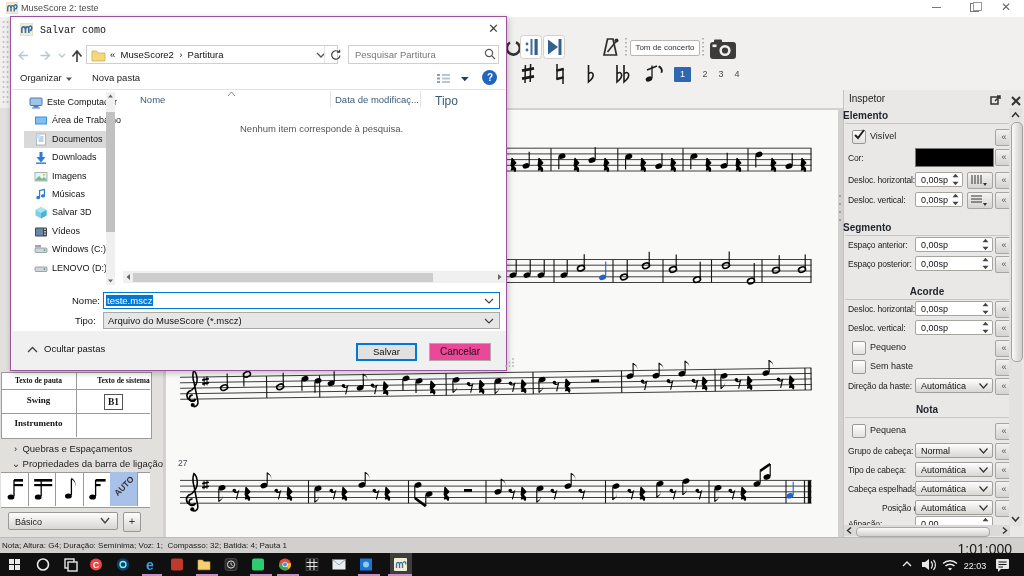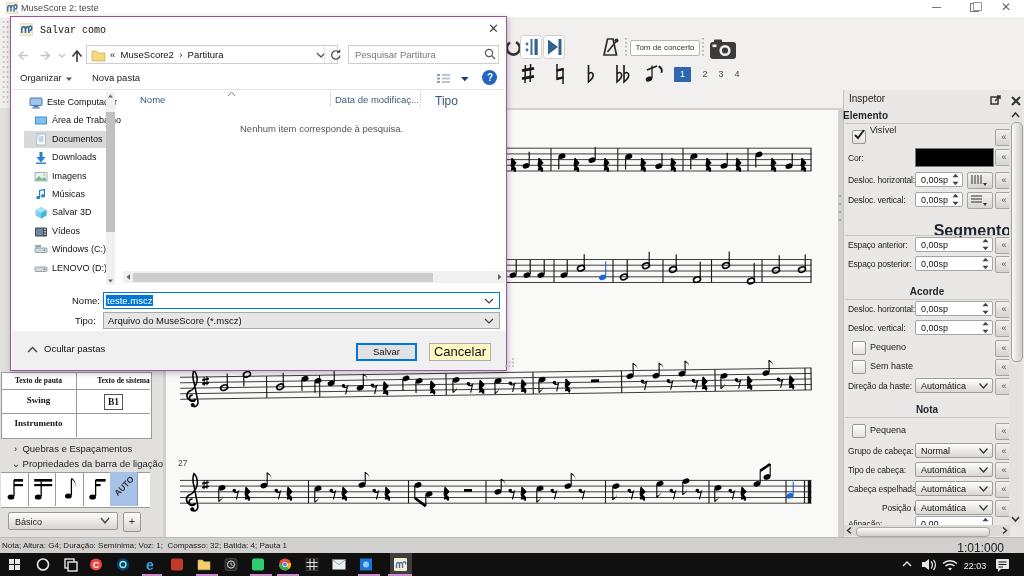--- a/index.html
+++ b/index.html
@@ -451,21 +451,21 @@
       <path d="M 7 7 l 5 -5 M 9 2 l 3 0 l 0 3"></path>
     </g>
     <path d="M 24 3 l 8 8 M 32 3 l -8 8" stroke="#333" stroke-width="2"></path>
   </svg>
 <div class="abs t" style="left:843px;top:110px;width:168px;font-size:10px;font-weight:bold;color:#1d232b;">Elemento</div>
 <div class="abs" style="left:845px;top:123px;width:164px;height:1px;background:#c9c7c4;"></div>
 <div class="abs" style="left:852px;top:130px;width:12px;height:12px;background:linear-gradient(#fefefe,#e3e1df);border:1px solid #9a9894;border-radius:2px;"></div>
 <svg class="abs" width="16" height="16" style="left:852px;top:128px;">
     <path d="M 3 7 L 6 10 L 12 2" stroke="#222" stroke-width="2" fill="none"></path>
   </svg>
-<div class="abs t" style="left:870px;top:125px;font-size:9px;color:#1c1c1c;">Visível</div>
+<div class="abs t" style="left:870px;top:131px;font-size:9px;color:#1c1c1c;">Visível</div>
 <div class="abs t" style="left:995px;top:129px;width:16px;height:15px;background:linear-gradient(#f2f1ef,#d5d3d0);border:1px solid #a7a5a2;border-radius:2px;color:#555;font-size:9px;text-align:center;line-height:14px;">«</div>
 <div class="abs t" style="left:848px;top:153px;font-size:8.5px;letter-spacing:-0.15px;color:#1c1c1c;">Cor:</div>
 <div class="abs" style="left:915px;top:148px;width:77px;height:17px;background:#000;border:1px solid #777;"></div>
 <div class="abs t" style="left:995px;top:149px;width:16px;height:15px;background:linear-gradient(#f2f1ef,#d5d3d0);border:1px solid #a7a5a2;border-radius:2px;color:#555;font-size:9px;text-align:center;line-height:14px;">«</div>
 <div class="abs t" style="left:848px;top:175px;font-size:8.5px;letter-spacing:-0.15px;color:#1c1c1c;">Desloc. horizontal:</div>
 <div class="abs t" style="left:915px;top:172px;width:48px;height:15px;background:#fff;border:1px solid #a7a5a2;border-radius:2px;font-size:9px;color:#111;line-height:15px;padding-left:5px;box-sizing:border-box;">0,00sp</div>
 <svg class="abs" width="12" height="15" style="left:950px;top:172px;">
     <path d="M 2.5 5.3 L 5.5 1.7000000000000002 L 8.5 5.3 Z" fill="#444"></path>
     <path d="M 2.5 9.7 L 5.5 13.3 L 8.5 9.7 Z" fill="#444"></path>
   </svg>
@@ -489,21 +489,21 @@
 <div class="abs" style="left:967px;top:192px;width:24px;height:15px;background:linear-gradient(#f4f3f1,#d6d4d1);border:1px solid #a7a5a2;border-radius:2px;"></div>
 <svg class="abs" width="24" height="15" style="left:967px;top:192px;">
     <g stroke="#333">
       <line x1="4" y1="4" x2="15" y2="4"></line>
       <line x1="4" y1="7" x2="15" y2="7"></line>
       <line x1="4" y1="10" x2="15" y2="10"></line>
     </g>
     <path d="M 16 11 l 4 0 l -2 3 Z" fill="#333"></path>
   </svg>
 <div class="abs t" style="left:995px;top:192px;width:16px;height:15px;background:linear-gradient(#f2f1ef,#d5d3d0);border:1px solid #a7a5a2;border-radius:2px;color:#555;font-size:9px;text-align:center;line-height:14px;">«</div>
-<div class="abs t" style="left:843px;top:222px;width:168px;text-align:right;font-size:16px;font-weight:bold;color:#1d232b;">Segmento</div>
+<div class="abs t" style="left:843px;top:222px;width:168px;text-align:left;font-size:10px;font-weight:bold;color:#1d232b;">Segmento</div>
 <div class="abs" style="left:845px;top:235px;width:164px;height:1px;background:#c9c7c4;"></div>
 <div class="abs t" style="left:848px;top:240px;font-size:8.5px;letter-spacing:-0.15px;color:#1c1c1c;">Espaço anterior:</div>
 <div class="abs t" style="left:915px;top:237px;width:78px;height:15px;background:#fff;border:1px solid #a7a5a2;border-radius:2px;font-size:9px;color:#111;line-height:15px;padding-left:5px;box-sizing:border-box;">0,00sp</div>
 <svg class="abs" width="12" height="15" style="left:980px;top:237px;">
     <path d="M 2.5 5.3 L 5.5 1.7000000000000002 L 8.5 5.3 Z" fill="#444"></path>
     <path d="M 2.5 9.7 L 5.5 13.3 L 8.5 9.7 Z" fill="#444"></path>
   </svg>
 <div class="abs t" style="left:995px;top:237px;width:16px;height:15px;background:linear-gradient(#f2f1ef,#d5d3d0);border:1px solid #a7a5a2;border-radius:2px;color:#555;font-size:9px;text-align:center;line-height:14px;">«</div>
 <div class="abs t" style="left:848px;top:259px;font-size:8.5px;letter-spacing:-0.15px;color:#1c1c1c;">Espaço posterior:</div>
 <div class="abs t" style="left:915px;top:256px;width:78px;height:15px;background:#fff;border:1px solid #a7a5a2;border-radius:2px;font-size:9px;color:#111;line-height:15px;padding-left:5px;box-sizing:border-box;">0,00sp</div>
@@ -582,21 +582,21 @@
     <path d="M 159 2.5 L 162.5 5.5 L 159 8.5" stroke="#333" stroke-width="1.4" fill="none"></path>
   </svg>
 <div class="abs" style="left:1009px;top:108px;width:13px;height:418px;background:#e4e2df;"></div>
 <div class="abs" style="left:1010.5px;top:122px;width:10px;height:238px;background:linear-gradient(90deg,#fafaf9,#cfcdca);border:1px solid #a5a3a0;border-radius:5px;"></div>
 <svg class="abs" width="13" height="430" style="left:1009px;top:108px;">
     <path d="M 3 9 L 6.5 5 L 10 9" stroke="#333" stroke-width="1.5" fill="none"></path>
     <path d="M 3 409 L 6.5 413 L 10 409" stroke="#333" stroke-width="1.5" fill="none"></path>
   </svg>
 <div class="abs" style="left:0;top:537px;width:1024px;height:16px;background:#d2d0ce;border-top:1px solid #bdbbb8;"></div>
 <div class="abs t" style="left:2px;top:541px;font-size:8px;color:#1a1a1a;">Nota; Altura: G4; Duração: Semínima; Voz: 1;&nbsp; Compasso: 32; Batida: 4; Pauta 1</div>
-<div class="abs t" style="right:20px;top:541px;font-size:12px;color:#1a1a1a;">1:01:000</div>
+<div class="abs t" style="right:12px;top:541px;font-size:14px;color:#1a1a1a;">1:01:000</div>
 <div class="abs" style="left:0;top:553px;width:1024px;height:23px;background:#101010;"></div>
 <svg class="abs" width="1024" height="23" style="left:0;top:553px;">
     <g fill="#e8e8e8">
       <rect x="9" y="6" width="5" height="5"></rect>
       <rect x="15" y="6" width="5" height="5"></rect>
       <rect x="9" y="12" width="5" height="5"></rect>
       <rect x="15" y="12" width="5" height="5"></rect>
     </g>
     <circle cx="43" cy="11.5" r="5.5" stroke="#e8e8e8" stroke-width="1.6" fill="none"></circle>
     <rect x="65" y="6" width="9" height="9" fill="none" stroke="#e8e8e8" stroke-width="1.4"></rect>
@@ -812,21 +812,21 @@
 <div class="abs t" style="left:108px;top:315px;font-size:9.5px;color:#111;">Arquivo do MuseScore (*.mscz)</div>
 <svg class="abs" width="14" height="17" style="left:482px;top:312px;">
     <path d="M 3 7 l 4 4 l 4 -4" stroke="#444" stroke-width="1.2" fill="none"></path>
   </svg>
 <div class="abs" style="left:11.5px;top:331px;width:494px;height:38.5px;background:#f0f0f0;"></div>
 <svg class="abs" width="14" height="12" style="left:26px;top:344px;">
     <path d="M 2 8 l 4.5 -4.5 l 4.5 4.5" stroke="#444" stroke-width="1.4" fill="none"></path>
   </svg>
 <div class="abs t" style="left:44px;top:343px;font-size:9.5px;color:#111;">Ocultar pastas</div>
 <div class="abs t" style="left:356px;top:343px;width:61px;height:18px;background:#e1e1e1;border:2px solid #0078d7;box-sizing:border-box;font-size:9.5px;color:#111;text-align:center;line-height:14px;">Salvar</div>
-<div class="abs t" style="left:429px;top:343px;width:62px;height:18px;background:#fef9c3;border:1px solid #adadad;box-sizing:border-box;font-size:13px;color:#111;text-align:center;line-height:16px;">Cancelar</div>
+<div class="abs t" style="left:429px;top:343px;width:62px;height:18px;background:#ec4899;border:1px solid #adadad;box-sizing:border-box;font-size:10px;color:#111;text-align:center;line-height:16px;">Cancelar</div>
 <svg class="abs" width="12" height="12" style="left:504px;top:357px;">
     <g fill="#b8b6b4">
       <circle cx="9" cy="2" r="0.9"></circle>
       <circle cx="5.5" cy="5.5" r="0.9"></circle>
       <circle cx="9" cy="5.5" r="0.9"></circle>
       <circle cx="2" cy="9" r="0.9"></circle>
       <circle cx="5.5" cy="9" r="0.9"></circle>
       <circle cx="9" cy="9" r="0.9"></circle>
     </g>
   </svg>

